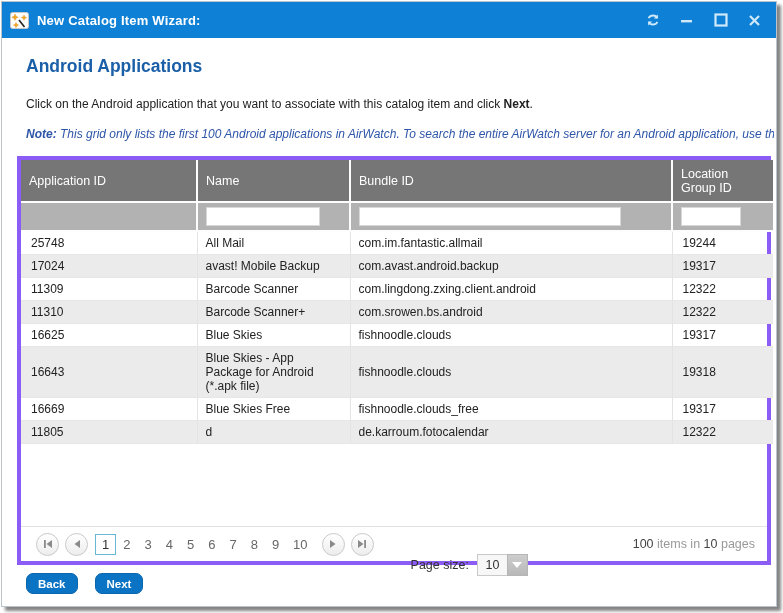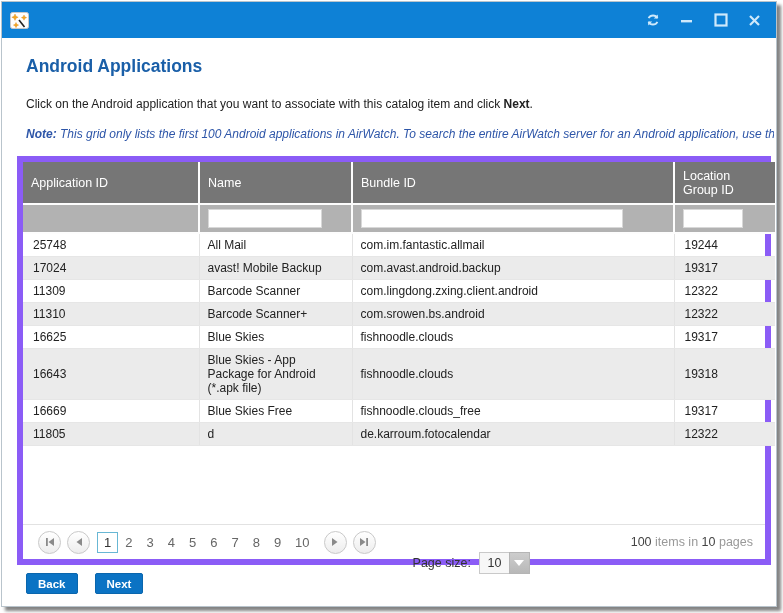--- a/index.html
+++ b/index.html
@@ -47,21 +47,21 @@
     position:absolute; left:24px; top:89px; margin:0;
     width:748px; white-space:nowrap; overflow:hidden;
     font-size:12px; font-style:italic; color:#2d55a8;
   }
   .note b { font-weight:bold; }
 
   
   .grid {
     position:absolute; left:15px; top:118px;
     width:754px; height:409px;
-    border:6px solid #8b5cf6;
+    border:4px solid #8b5cf6;
     background:#fff;
   }
   table.apps { border-collapse:collapse; width:100%; table-layout:fixed; }
   col.c-appid { width:176px; }
   col.c-name  { width:153px; }
   col.c-bundle{ width:322px; }
   col.c-lg    { width:101px; }
 
   thead th {
     background:#767676; color:#fff;
@@ -140,40 +140,41 @@
     border-left:5px solid transparent; border-right:5px solid transparent;
     border-top:6px solid #fff;
   }
   .items-info { margin-left:auto; color:#999; }
   .items-info b { color:#444; font-weight:normal; }
 
   
   .footer-buttons { position:absolute; left:24px; top:535px; display:flex; gap:17px; }
   .btn-blue {
     background:#0b73c4; color:#fff;
-    border:1px solid #0a66ad; border-radius:2px;
+    border:1px solid #0a66ad; border-radius:7px;
     font-family:"Liberation Sans",sans-serif;
     font-size:11.5px; font-weight:bold;
     padding:3px 11px; height:21px; cursor:pointer;
   }
 </style>
 </head>
 <body>
 
 <div class="stage">
   <div class="window">
 
     <div class="titlebar">
       <svg class="app-icon" viewBox="0 0 19 17">
         <rect x="0.5" y="0.5" width="18" height="16" rx="2" fill="#fdfdfd" stroke="#c8c8c8"></rect>
         <path d="M5 2 l1 2.2 2.2 1 -2.2 1 -1 2.2 -1 -2.2 -2.2 -1 2.2 -1 z" fill="#f6a61f" stroke="#d88a1a" stroke-width="0.4"></path>
         <path d="M14 3 l0.8 1.8 1.8 0.8 -1.8 0.8 -0.8 1.8 -0.8 -1.8 -1.8 -0.8 1.8 -0.8 z" fill="#f6a61f" stroke="#d88a1a" stroke-width="0.4"></path>
         <path d="M6 10.5 l0.8 1.8 1.8 0.8 -1.8 0.8 -0.8 1.8 -0.8 -1.8 -1.8 -0.8 1.8 -0.8 z" fill="#f6a61f" stroke="#d88a1a" stroke-width="0.4"></path>
         <line x1="9" y1="8" x2="14.5" y2="15" stroke="#222" stroke-width="1.6"></line>
       </svg>
+      <span class="win-title">New Catalog Item Wizard:</span>
       <div class="controls">
         <span class="ctrl">
           <svg width="14" height="14" viewBox="0 0 14 14">
             <path d="M11.5 5.2 A 5 5 0 0 0 2.6 5.2" fill="none" stroke="#cfe9fb" stroke-width="1.8"></path>
             <path d="M2.5 8.8 A 5 5 0 0 0 11.4 8.8" fill="none" stroke="#cfe9fb" stroke-width="1.8"></path>
             <path d="M11.8 1.6 L11.8 5.6 L7.8 5.6 Z" fill="#cfe9fb"></path>
             <path d="M2.2 12.4 L2.2 8.4 L6.2 8.4 Z" fill="#cfe9fb"></path>
           </svg>
         </span>
         <span class="ctrl">

